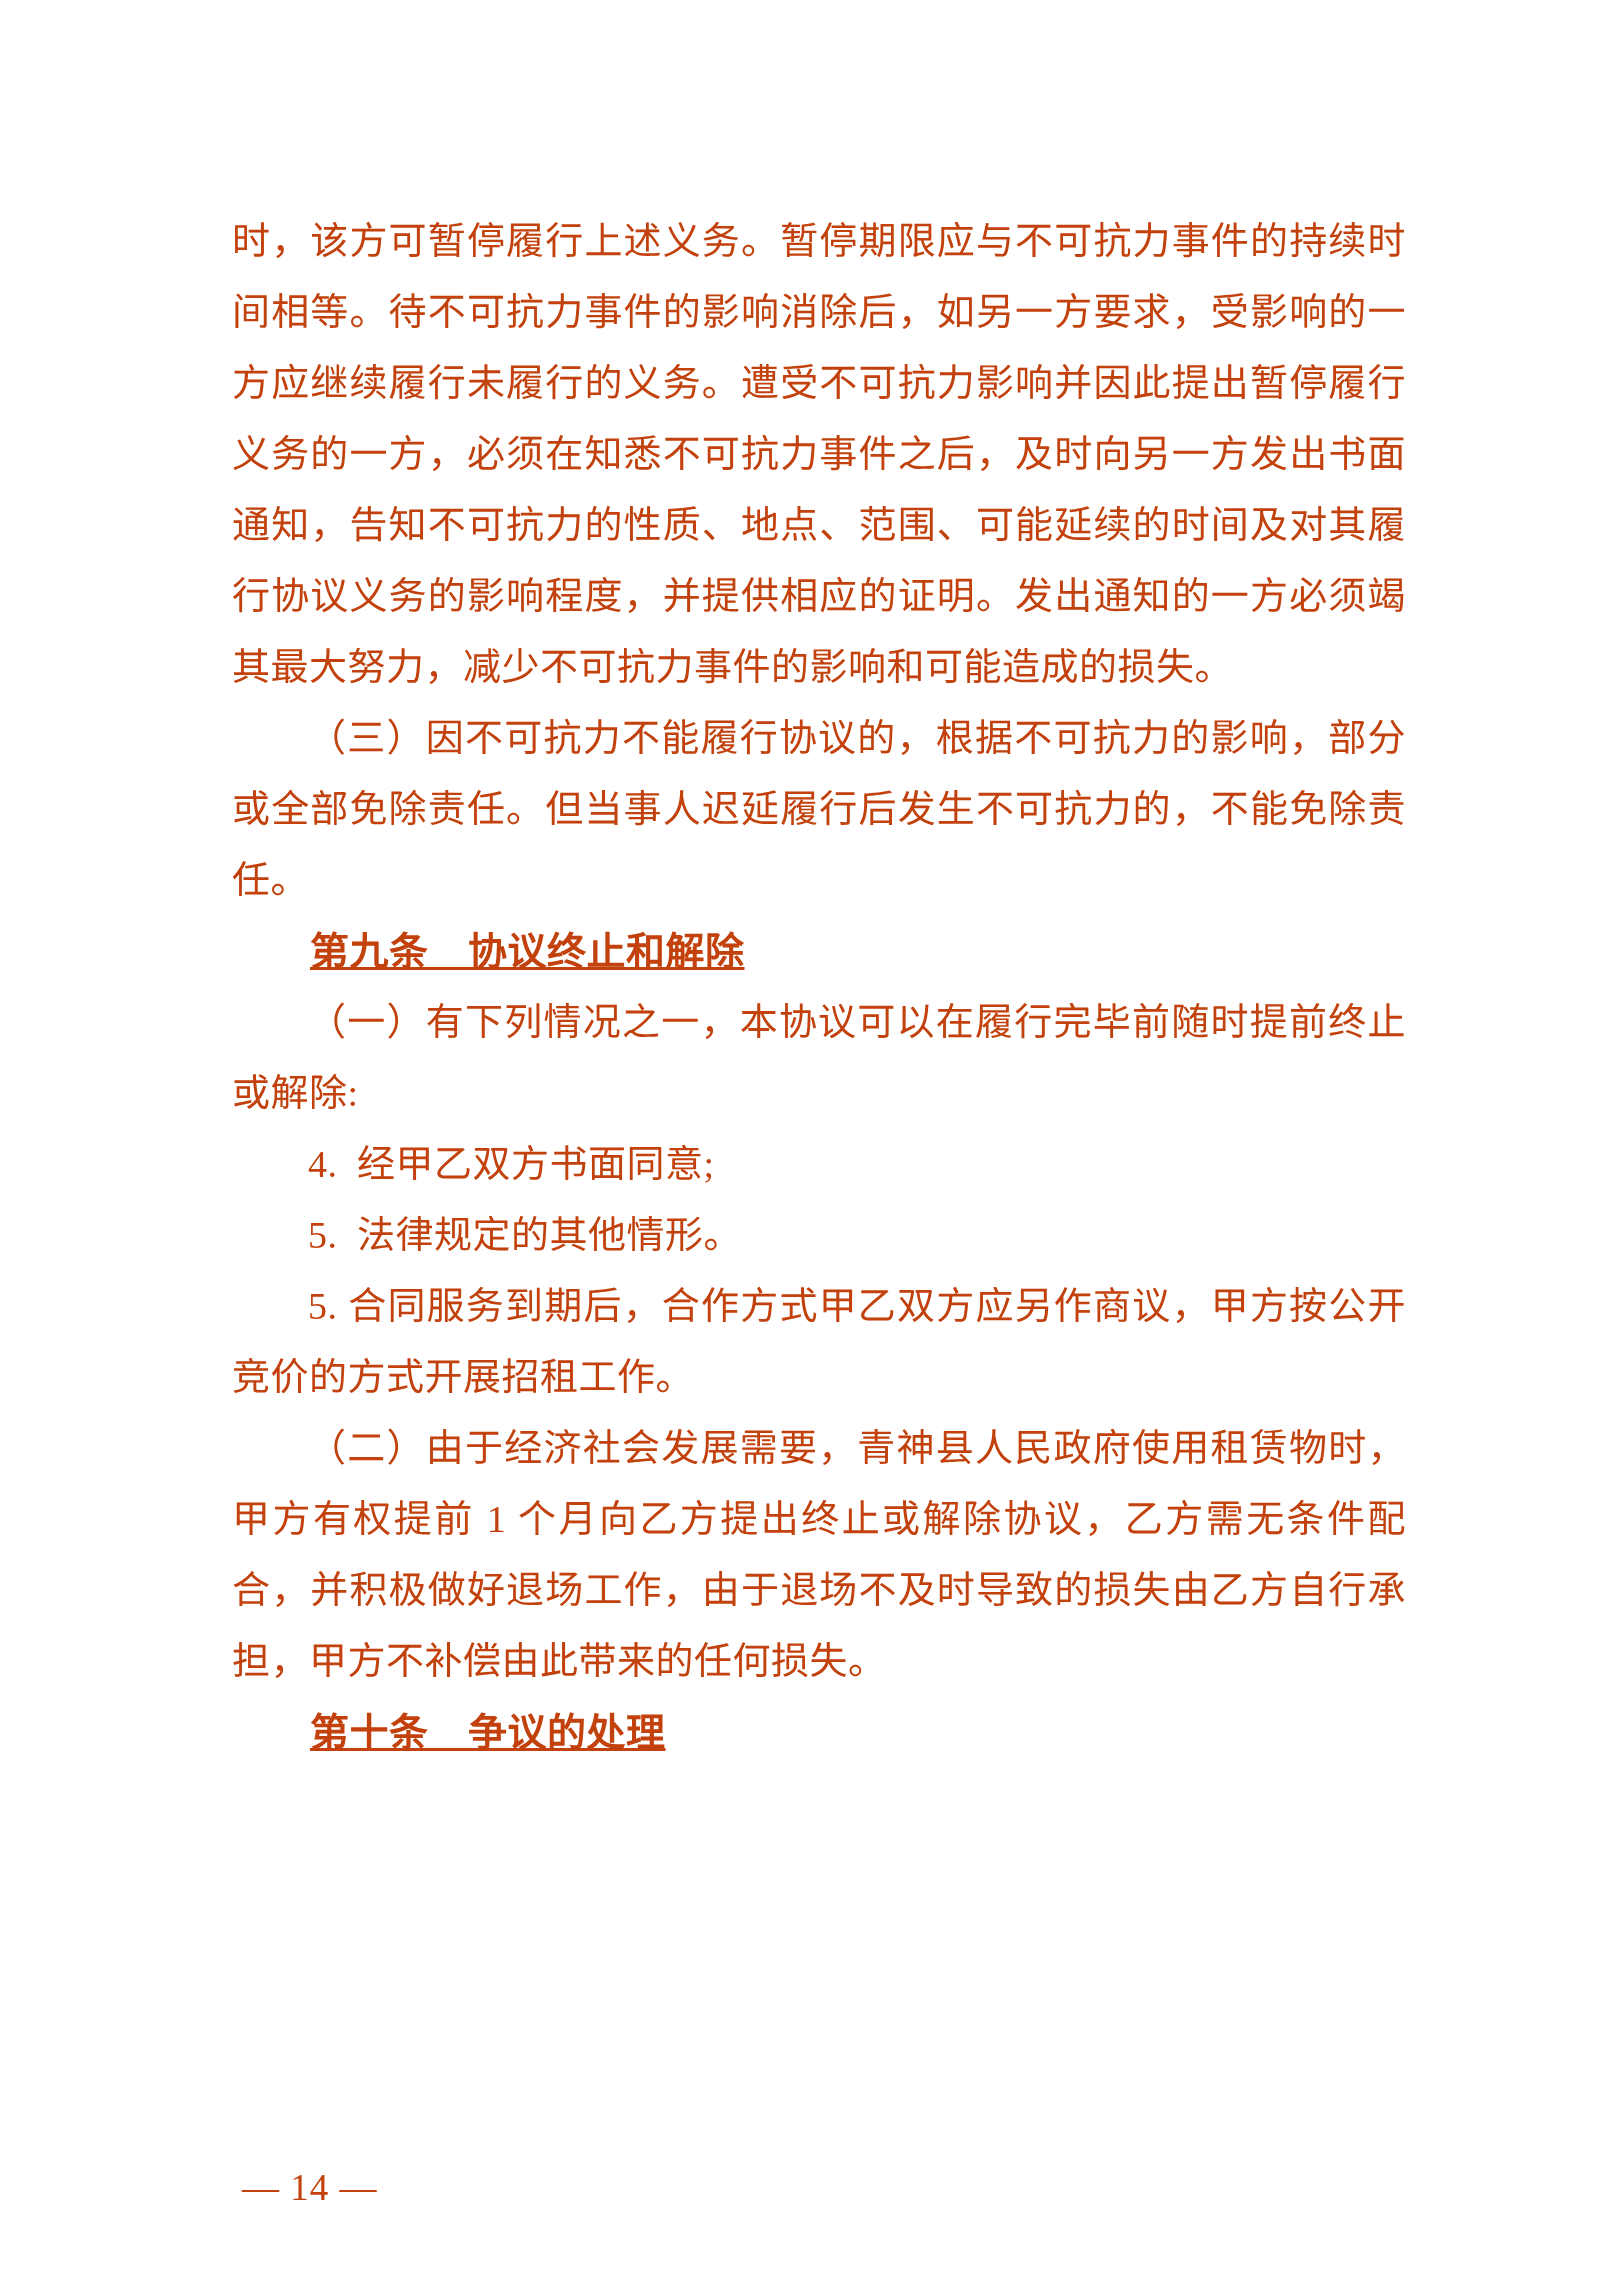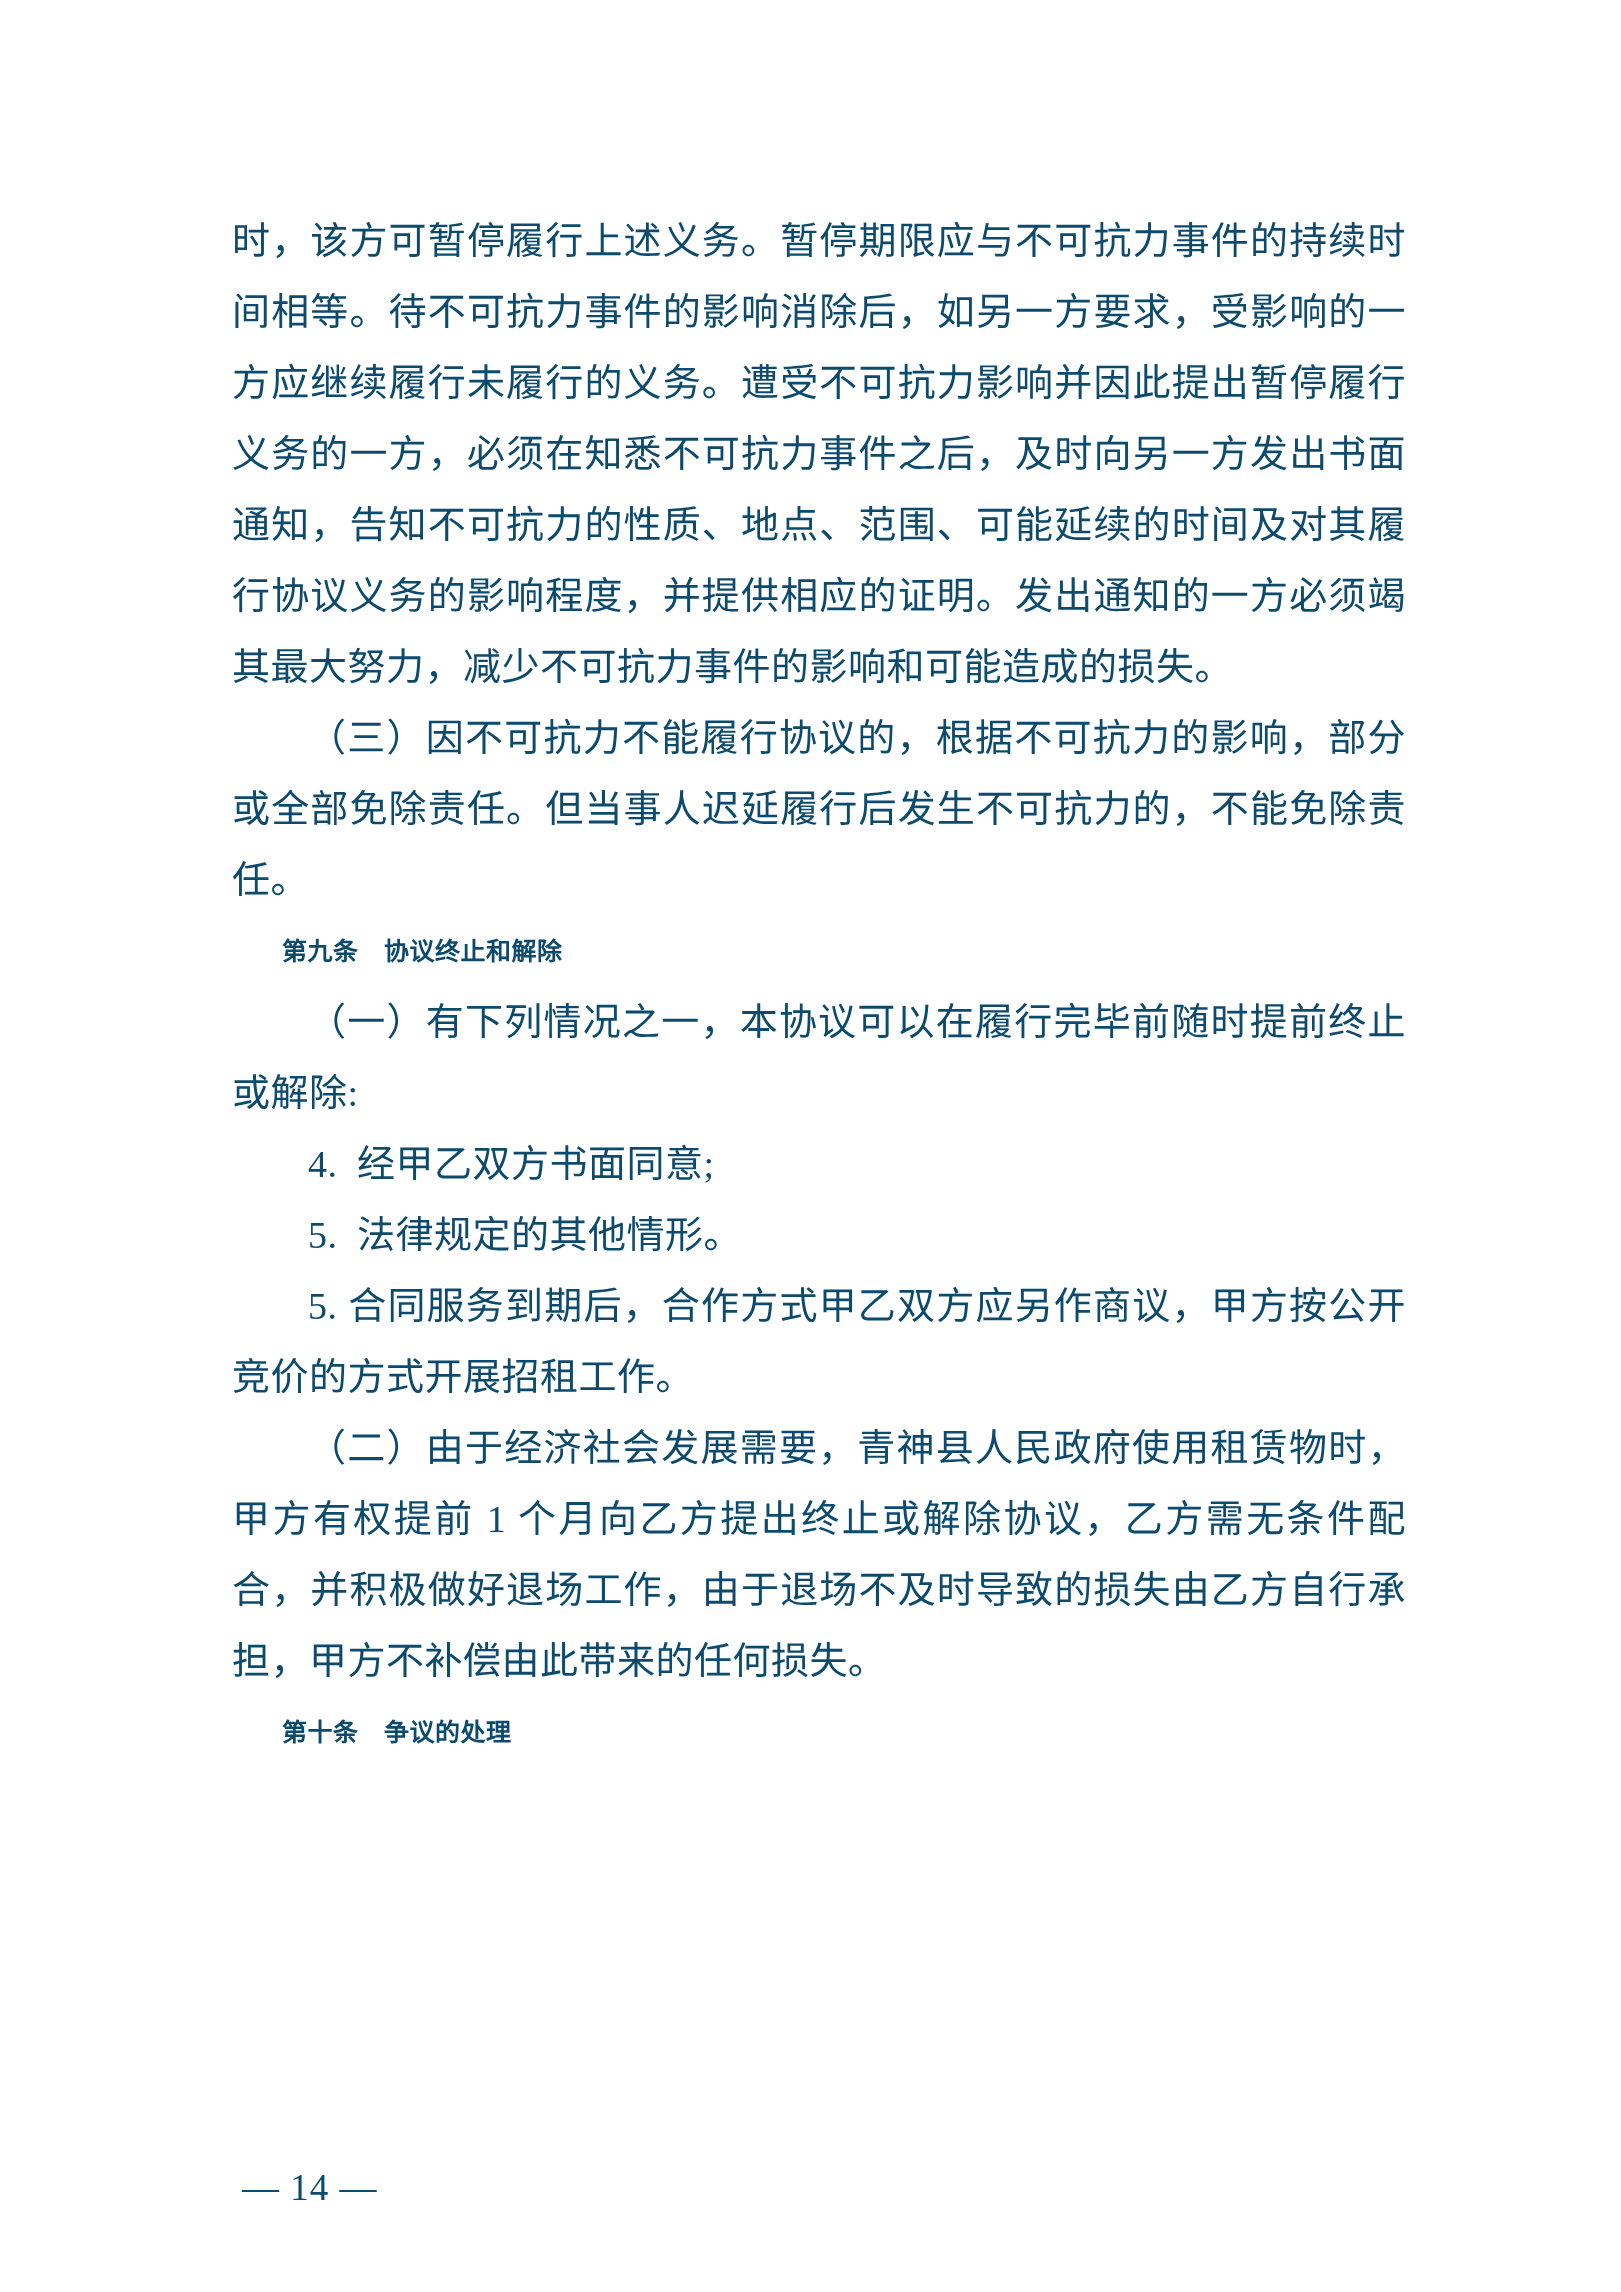--- a/index.html
+++ b/index.html
@@ -9,21 +9,21 @@
     background: #888;
   }
   .page {
     position: relative;
     width: 1621px;
     height: 2293px;
     margin: 0 auto;
     background: #ffffff;
     overflow: hidden;
     font-family: "Liberation Serif", "DejaVu Serif", serif;
-    color: #0c4a6e;
+    color: #c2410c;
   }
   .content {
     position: absolute;
     left: 232px;
     top: 206px;
     width: 1174px;
   }
   .para {
     margin: 0;
     font-size: 38px;
@@ -33,24 +33,25 @@
     letter-spacing: 0.5px;
     word-break: break-all;
   }
   .para.indent {
     text-indent: 2em;
   }
   .heading {
     margin: 0;
     font-family: "Liberation Sans", "DejaVu Sans", sans-serif;
     font-weight: bold;
-    font-size: 25px;
+    font-size: 39px;
     line-height: 71px;
     text-indent: 2em;
     letter-spacing: 0.5px;
+    text-decoration: underline;
   }
   .page-footer {
     position: absolute;
     left: 242px;
     top: 2152px;
     font-size: 37px;
     line-height: 71px;
     letter-spacing: 1px;
   }
 </style>

